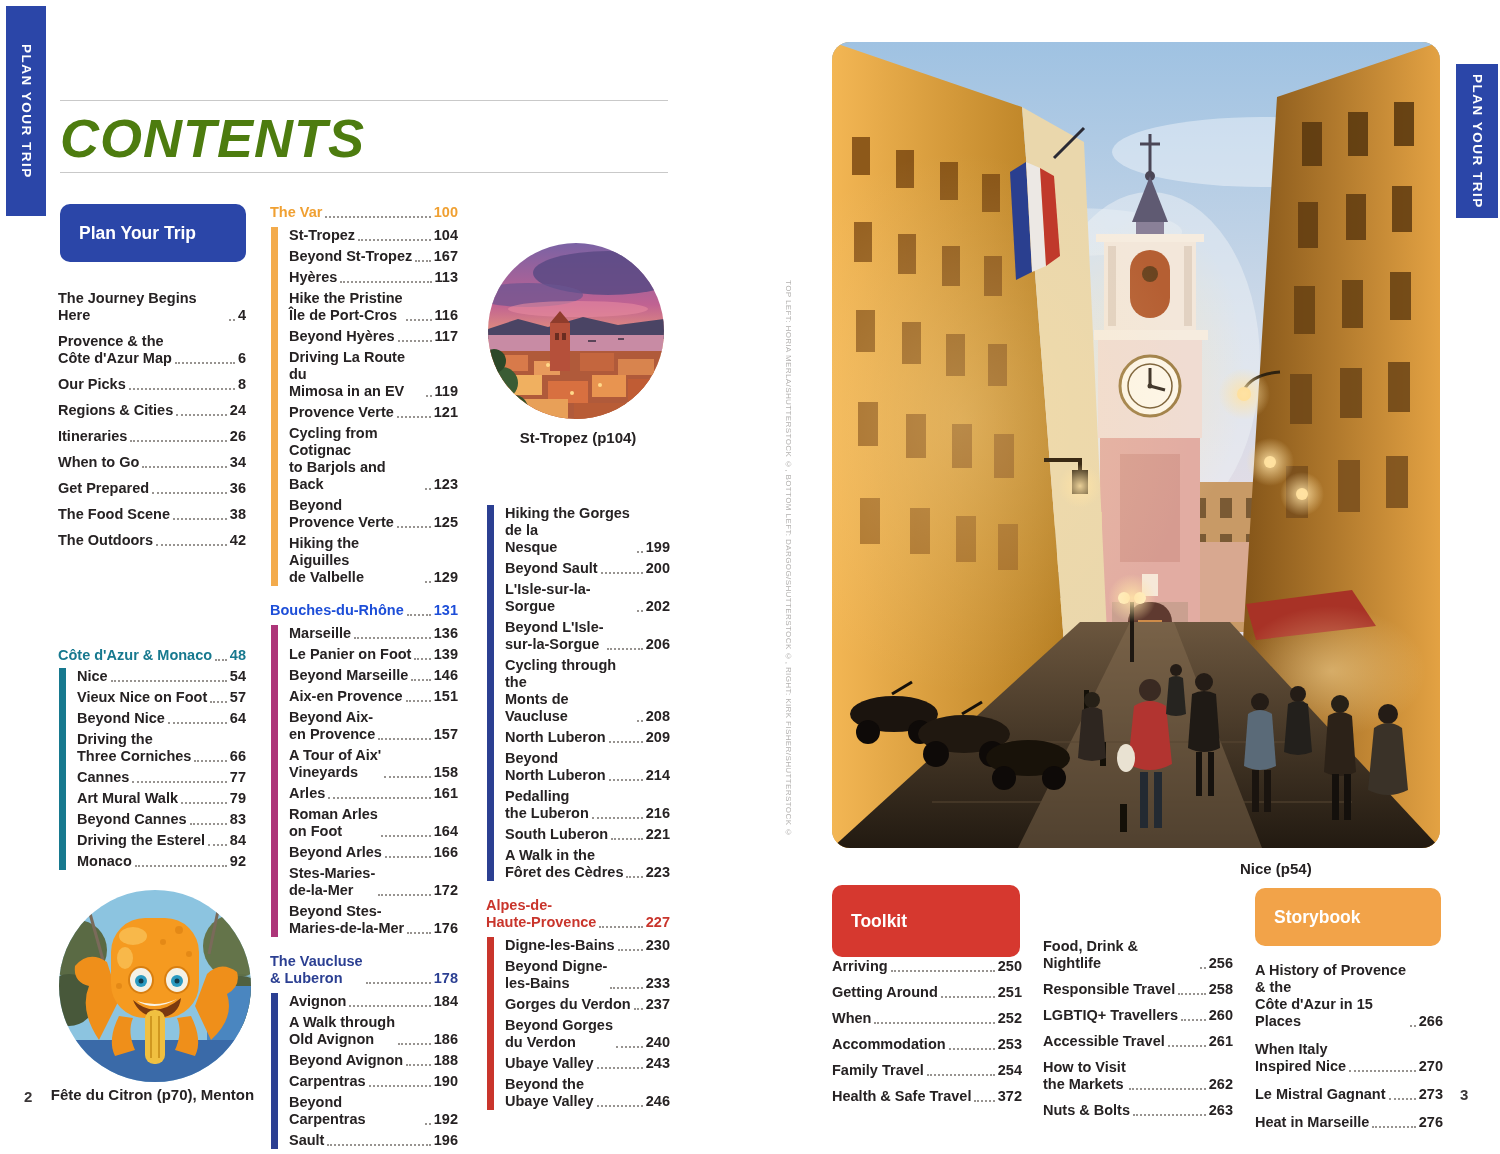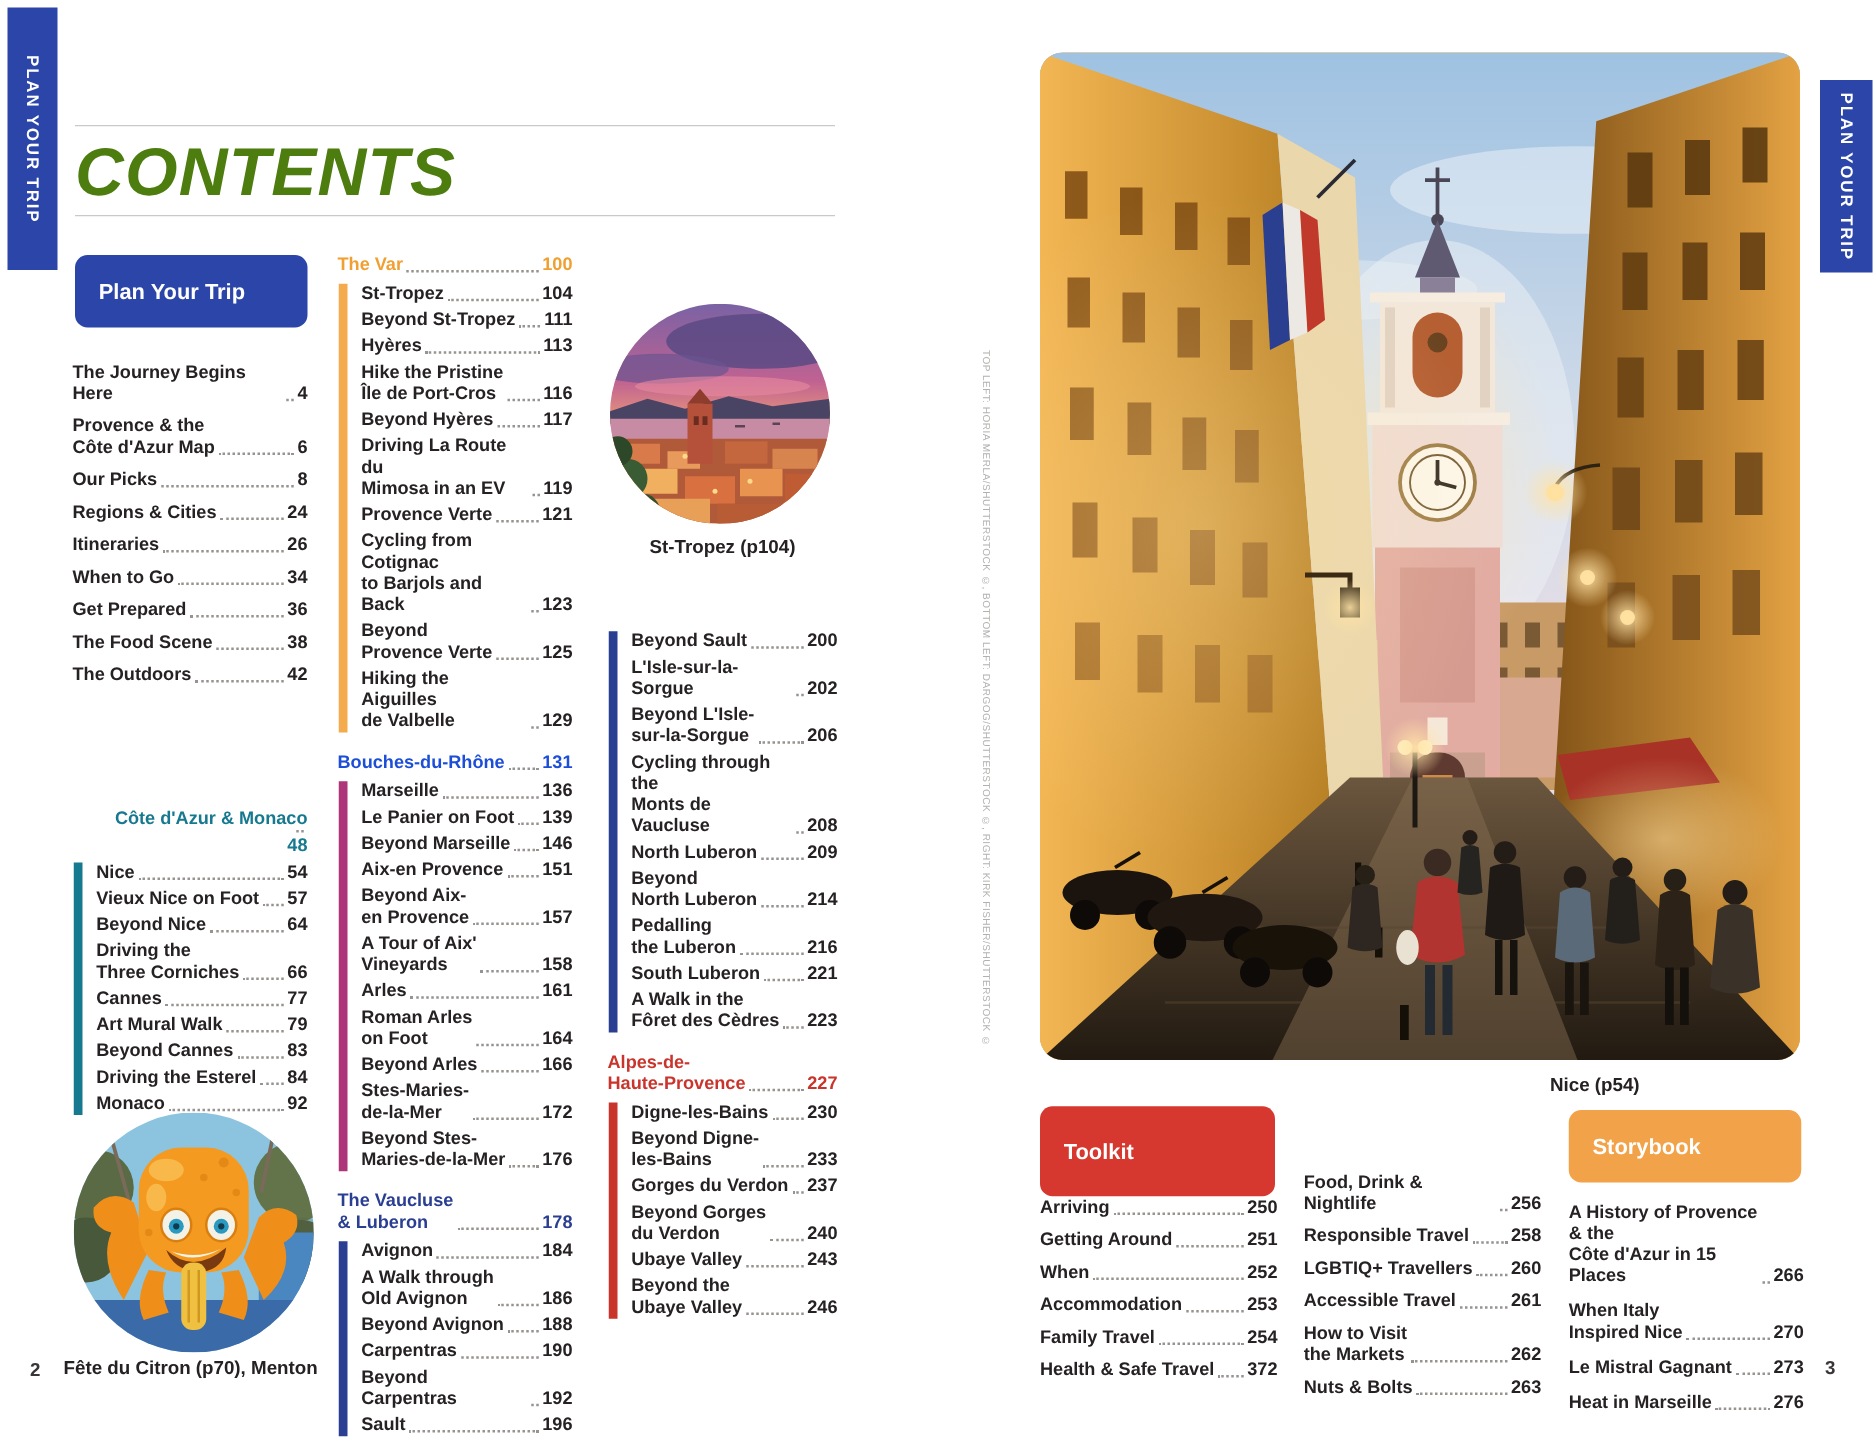--- a/index.html
+++ b/index.html
@@ -33,21 +33,21 @@
   .tk-list .row{margin-bottom:9px;}
   .sb-list .row{margin-bottom:11px;}
 
   .section{margin-bottom:16px;}
   .section .heading{margin-bottom:6px;}
   .items{border-left:7px solid #000;padding-left:11px;margin-left:1px;}
 
   .c-var{color:#f0a032;} .b-var{border-color:#f3ab4c;}
   .c-bou{color:#1d4ed8;} .b-bou{border-color:#ad3579;}
   .c-vau{color:#2b3f92;} .b-vau{border-color:#2b3f92;}
-  .c-cote{color:#17798f;flex-direction:column;} .b-cote{border-color:#17798f;}
+  .c-cote{color:#17798f;} .b-cote{border-color:#17798f;}
   .c-alp{color:#c9352c;} .b-alp{border-color:#c9352c;}
 
   .caption{font-size:15px;font-weight:bold;color:#262223;}
   .pagenum{font-size:15px;font-weight:bold;color:#3a3637;}
   .circle-img{border-radius:50%;overflow:hidden;}
   .photo{border-radius:18px;overflow:hidden;background:#caa05a;}
   .credits{writing-mode:vertical-rl;font-size:8px;color:#b3b1af;letter-spacing:.4px;white-space:nowrap;}
 </style>
 </head>
 <body>
@@ -197,21 +197,21 @@
 
           <div class="row">
             <span class="lbl">St-Tropez</span>
             <span class="dots"></span>
             <span class="pg">104</span>
           </div>
 
           <div class="row">
             <span class="lbl">Beyond St-Tropez</span>
             <span class="dots"></span>
-            <span class="pg">111</span>
+            <span class="pg">167</span>
           </div>
 
           <div class="row">
             <span class="lbl">Hyères</span>
             <span class="dots"></span>
             <span class="pg">113</span>
           </div>
 
           <div class="row">
             <span class="lbl">Hike the Pristine
@@ -430,20 +430,26 @@
         <circle cx="112" cy="142" r="2" fill="#ffd98a"></circle>
         <circle cx="84" cy="150" r="2" fill="#ffd98a"></circle>
     </svg>
   </div>
   <div class="abs caption" style="left:486px;top:429px;width:184px;text-align:center;">St-Tropez (p104)</div>
 
   <div class="abs toc" style="left:486px;top:505px;width:184px;">
     <div class="section">
       <div class="items b-vau">
 
+          <div class="row">
+            <span class="lbl">Hiking the Gorges de la
+Nesque</span>
+            <span class="dots"></span>
+            <span class="pg">199</span>
+          </div>
 
           <div class="row">
             <span class="lbl">Beyond Sault</span>
             <span class="dots"></span>
             <span class="pg">200</span>
           </div>
 
           <div class="row">
             <span class="lbl">L'Isle-sur-la-Sorgue</span>
             <span class="dots"></span>

